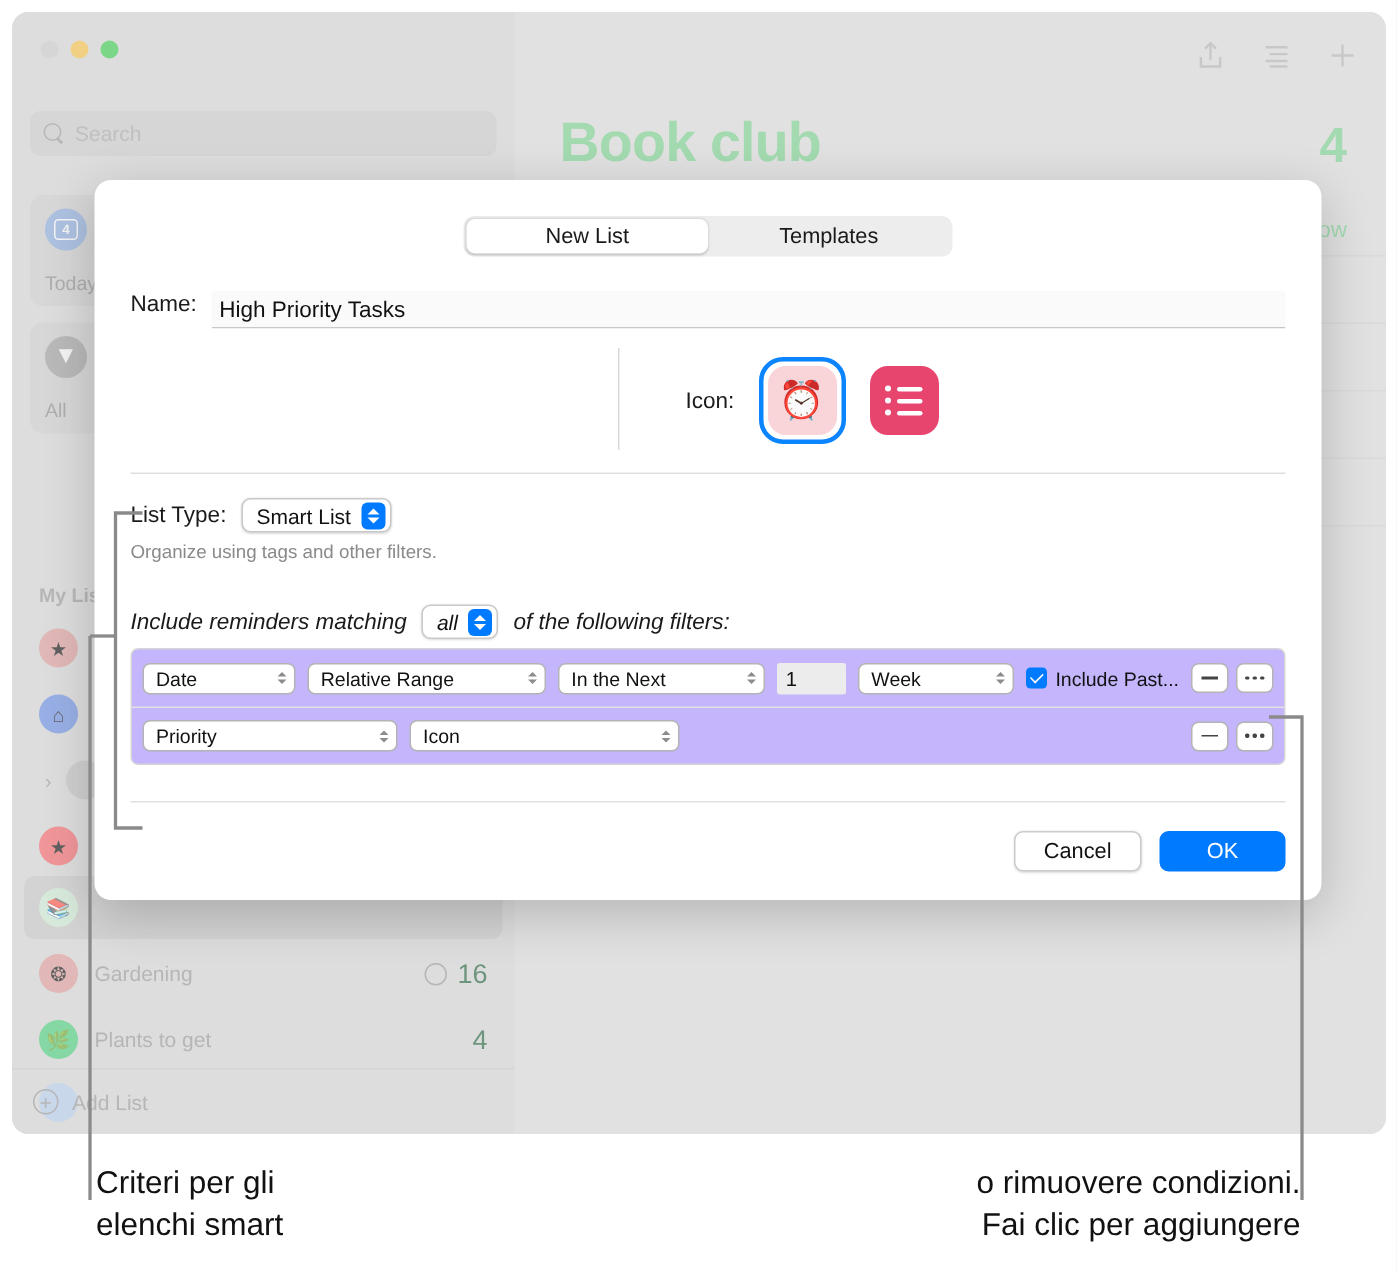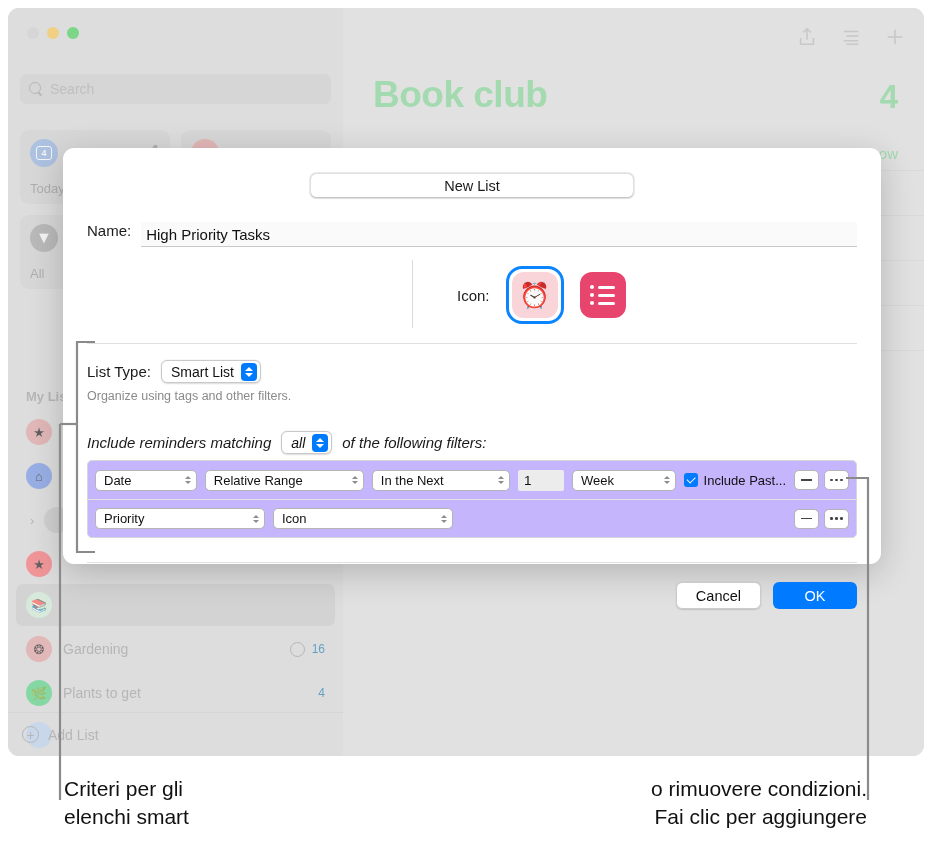--- a/index.html
+++ b/index.html
@@ -72,21 +72,21 @@
 
   .mylists-hdr { position:absolute; left:18px; top:381px; font-size:13px; color:#8c8c8c; font-weight:600;}
   .list-row {
     position: absolute; left: 8px; width: 319px; height: 42px;
     display: flex; align-items: center; padding: 0 10px; border-radius: 7px;
   }
   .list-row.sel { background: #b9b9b9; }
   .lr-ico { width: 26px; height: 26px; border-radius: 50%; flex: none;
             display:flex;align-items:center;justify-content:center;font-size:13px;}
   .lr-name { margin-left: 11px; font-size: 14px; color: #8a8a8a; flex: 1; }
-  .lr-count { font-size: 12px; color: #0369a1; }
+  .lr-count { font-size: 18px; color: #14532d; }
   .lr-share { width:15px;height:15px;border-radius:50%;border:1.4px solid #8a8a8a;
               margin-right:7px; display:inline-block;}
   .disc { position:absolute; left:14px; font-size:13px; color:#8a8a8a; }
 
   .addlist {
     position: absolute; left: 0; bottom: 0; width: 335px; height: 44px;
     border-top: 1px solid #bcbcbc; display: flex; align-items: center;
     padding-left: 14px; gap: 9px;
   }
   .plus-circ { width:17px;height:17px;border-radius:50%;border:1.5px solid #8a8a8a;
@@ -98,22 +98,22 @@
 
   .content-title { position: absolute; left: 30px; top: 66px; font-size: 37px;
     font-weight: 700; color: #6cc481; letter-spacing: -0.5px; }
   .content-count { position: absolute; right: 26px; top: 70px; font-size: 33px;
     font-weight: 600; color: #6cc481; }
   .show-link { position: absolute; right: 26px; top: 137px; font-size: 15px; color:#6cc481; }
   .row-div { position:absolute; left:0; right:0; height:1px; background:#c3c3c3; }
 
   
   .dialog {
-    position: absolute; left: 63px; top: 148px;
-    width: 818px; height: 416px;
+    position: absolute; left: 63px; top: 120px;
+    width: 818px; height: 480px;
     background: #ffffff; border-radius: 11px;
     box-shadow: 0 9px 34px rgba(0,0,0,0.20);
     z-index: 5;
   }
   .seg {
     position: absolute; left: 50%; transform: translateX(-50%); top: 24px;
     width: 326px; height: 27px; background: #ededed; border-radius: 7px;
     display: flex; padding: 2px;
   }
   .seg-btn {
@@ -329,20 +329,21 @@
       <div class="row-div" style="top:252px"></div>
       <div class="row-div" style="top:297px"></div>
       <div class="row-div" style="top:342px"></div>
     </div>
   </div>
 
   <div class="dialog">
 
     <div class="seg">
       <div class="seg-btn active">New List</div>
+      <div class="seg-btn">Templates</div>
     </div>
 
     <div class="row-name">
       <span class="lbl">Name:</span>
       <input class="name-input" value="High Priority Tasks" placeholder="List Name" style="">
     </div>
 
 
     <div class="vdiv"></div>
 

